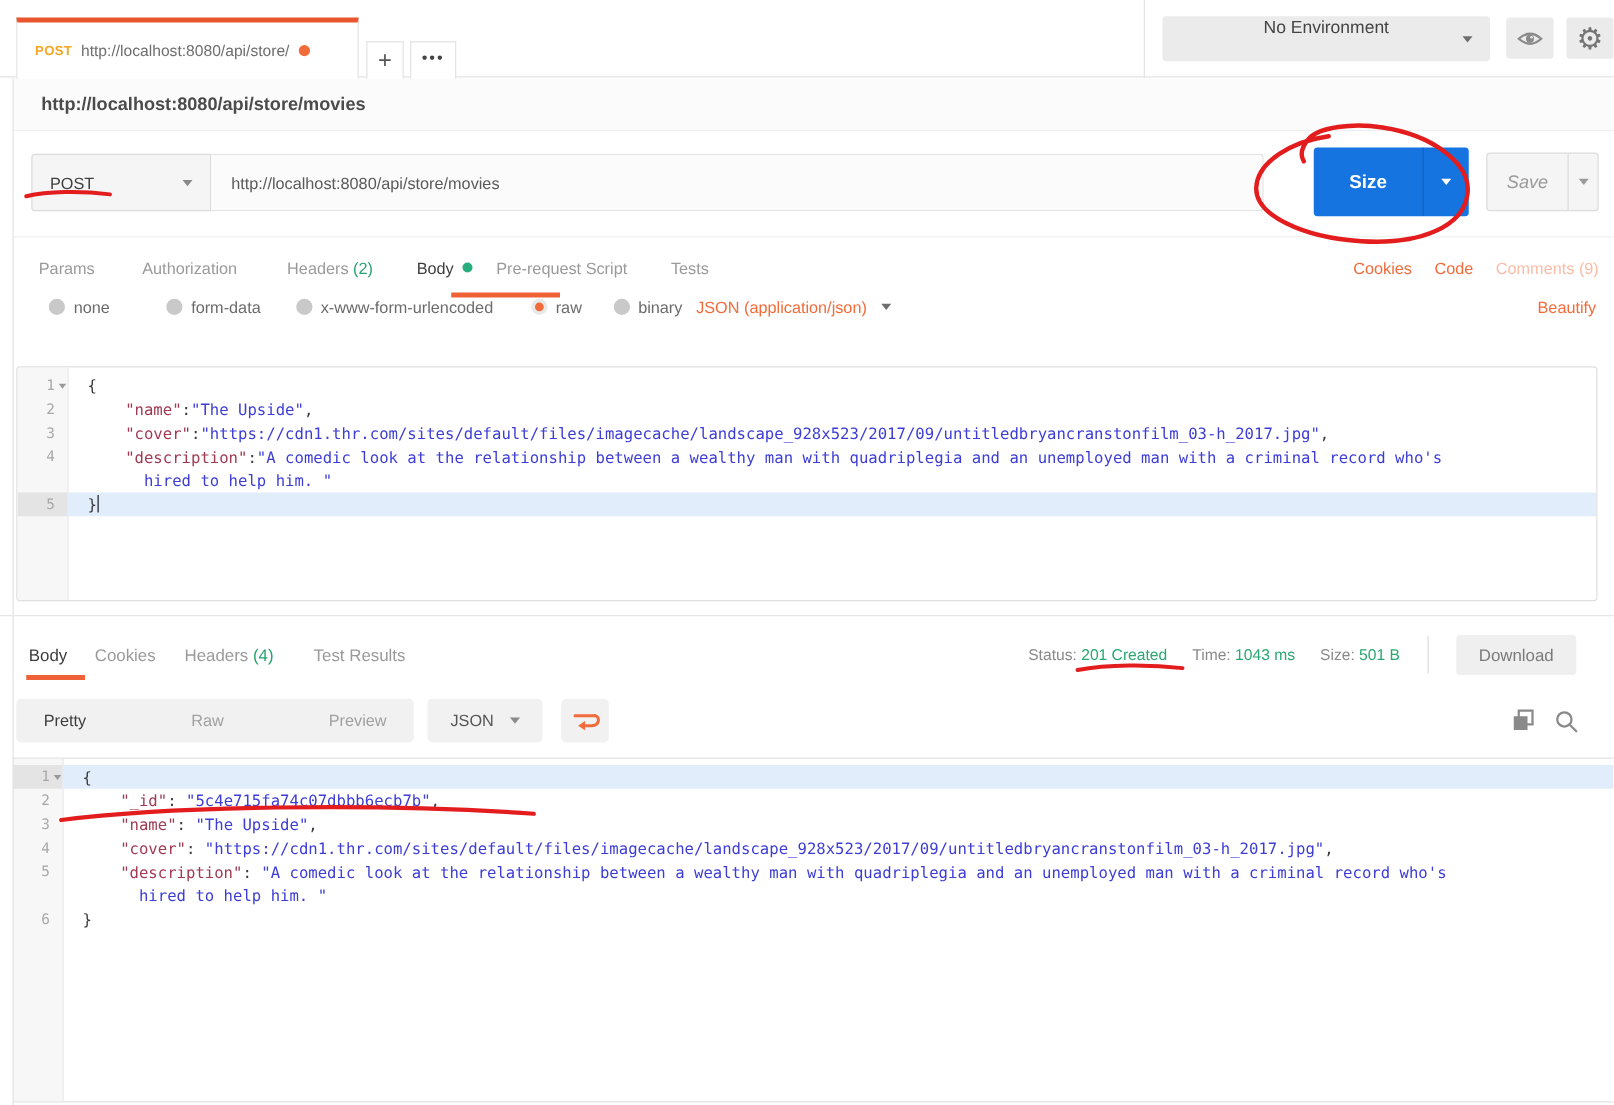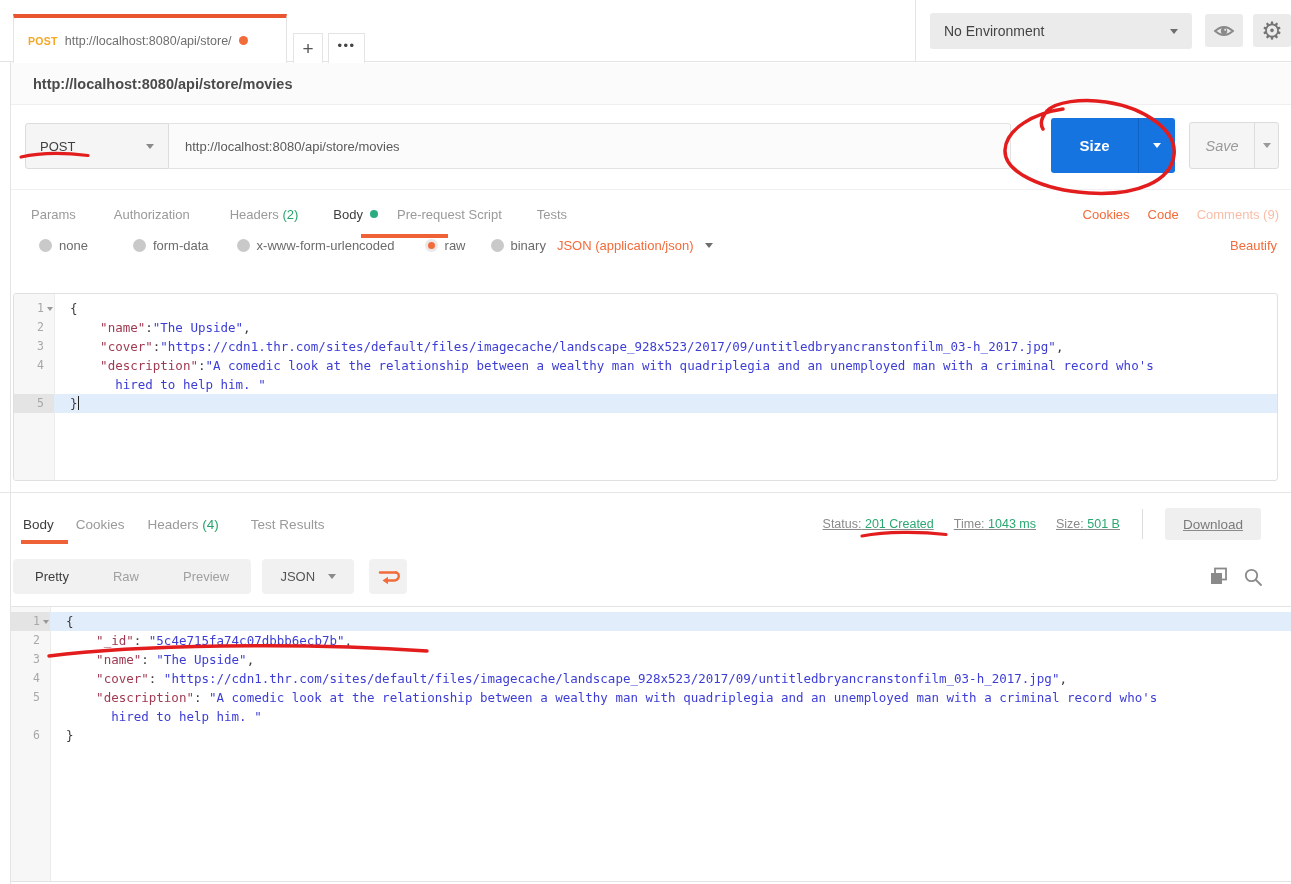--- a/index.html
+++ b/index.html
@@ -15,21 +15,21 @@
             display:flex; align-items:center; gap:7px; padding:0 10px 0 14px; z-index:3; }
   .reqtab .meth { color:#f5a623; font-size:10.5px; font-weight:700; letter-spacing:.3px; }
   .reqtab .turl { color:#6e6e6e; font-size:12.5px; white-space:nowrap; overflow:hidden; }
   .dot-orange { width:9px; height:9px; border-radius:50%; background:#f26b3a; flex:none; }
   .tabbtn { position:absolute; top:33px; height:30px; background:#fff; border:1px solid #e4e4e4; border-bottom:none;
             display:flex; align-items:center; justify-content:center; color:#555; z-index:3; }
   .plusbtn { left:293px; width:30px; font-size:19px; font-weight:400; }
   .dotsbtn { left:328px; width:37px; font-size:13px; letter-spacing:1.5px; color:#444; padding-bottom:6px; }
   .envsep { position:absolute; left:915px; top:0; width:1px; height:62px; background:#e4e4e4; }
   .envselect { position:absolute; left:930px; top:13px; width:262px; height:36px; background:#ebebeb; border-radius:3px;
-               display:flex; align-items:center; padding:0 14px; font-size:14px; color:#444; }
+               display:flex; align-items:center; padding:0 14px; font-size:14px; color:#444;flex-direction:column; }
   .envselect .car { margin-left:auto; }
   .iconbtn { position:absolute; top:14px; height:33px; background:#ebebeb; border-radius:3px;
              display:flex; align-items:center; justify-content:center; }
   .eyebtn { left:1205px; width:38px; }
   .gearbtn { left:1253px; width:38px; font-family:"DejaVu Sans", sans-serif; font-size:24px; color:#757575; line-height:1; }
   .car { width:0; height:0; border-left:4.5px solid transparent; border-right:4.5px solid transparent; border-top:5px solid #6e6e6e; display:inline-block; }
 
   
   .titlebar { position:absolute; left:11px; right:0; top:63px; height:42px; background:#fbfbfb; border-bottom:1px solid #efefef;
               display:flex; align-items:center; padding-left:22px; }
@@ -89,28 +89,28 @@
   .t-s { color:#3d3dd6; }
   .t-p { color:#3a3a3a; }
   .cursor { display:inline-block; width:1.5px; height:14px; background:#222; vertical-align:-2px; }
 
   .section-div { position:absolute; left:0; right:0; top:492px; height:1px; background:#e6e6e6; }
 
   
   .resmeta { position:absolute; left:11px; right:0; top:500px; height:48px; display:flex; align-items:center; font-size:13.5px; color:#9a9a9a; }
   .resmeta .active { color:#3d3d3d; }
   .resmeta-underline { position:absolute; left:10px; bottom:4px; width:47px; height:4px; background:#ef6237; }
-  .statusgrp { position:absolute; right:30px; top:0; height:48px; display:flex; align-items:center; gap:20px; font-size:12.5px; color:#8a8a8a;text-decoration:underline; }
+  .statusgrp { position:absolute; right:30px; top:0; height:48px; display:flex; align-items:center; gap:20px; font-size:12.5px; color:#8a8a8a; }
   .statusgrp .gv { color:#2aa871; }
   .vsep { width:1px; height:30px; background:#ddd; margin:0 2px; }
   .dlbtn { background:#efefef; border-radius:3px; height:32px; padding:0 18px; display:flex; align-items:center; font-size:13.5px; color:#7a7a7a; }
 
   
   .restoolbar { position:absolute; left:11px; right:0; top:548px; height:57px; display:flex; align-items:center; }
-  .seg { margin-left:2px; background:#f1f1f1; border-radius:4px; height:35px; display:flex; align-items:center; font-size:13px; color:#a0a0a0; }
+  .seg { margin-left:2px; background:#f1f1f1; border-radius:4px; height:35px; display:flex; align-items:center; font-size:13px; color:#a0a0a0;gap:40px; }
   .seg .s { padding:0 22px; }
   .seg .s.active { color:#3d3d3d; }
   .jsonsel { margin-left:11px; background:#f1f1f1; border-radius:4px; height:35px; width:92px; display:flex; align-items:center;
              justify-content:center; gap:13px; font-size:13px; color:#555; }
   .jsonsel .car { border-top-color:#8a8a8a; }
   .wrapbtn { margin-left:15px; background:#f1f1f1; border-radius:4px; height:35px; width:38px; display:flex; align-items:center; justify-content:center; }
   .resicons { position:absolute; right:28px; display:flex; align-items:center; gap:14px; }
 
   
   .anno { position:absolute; pointer-events:none; z-index:10; }

